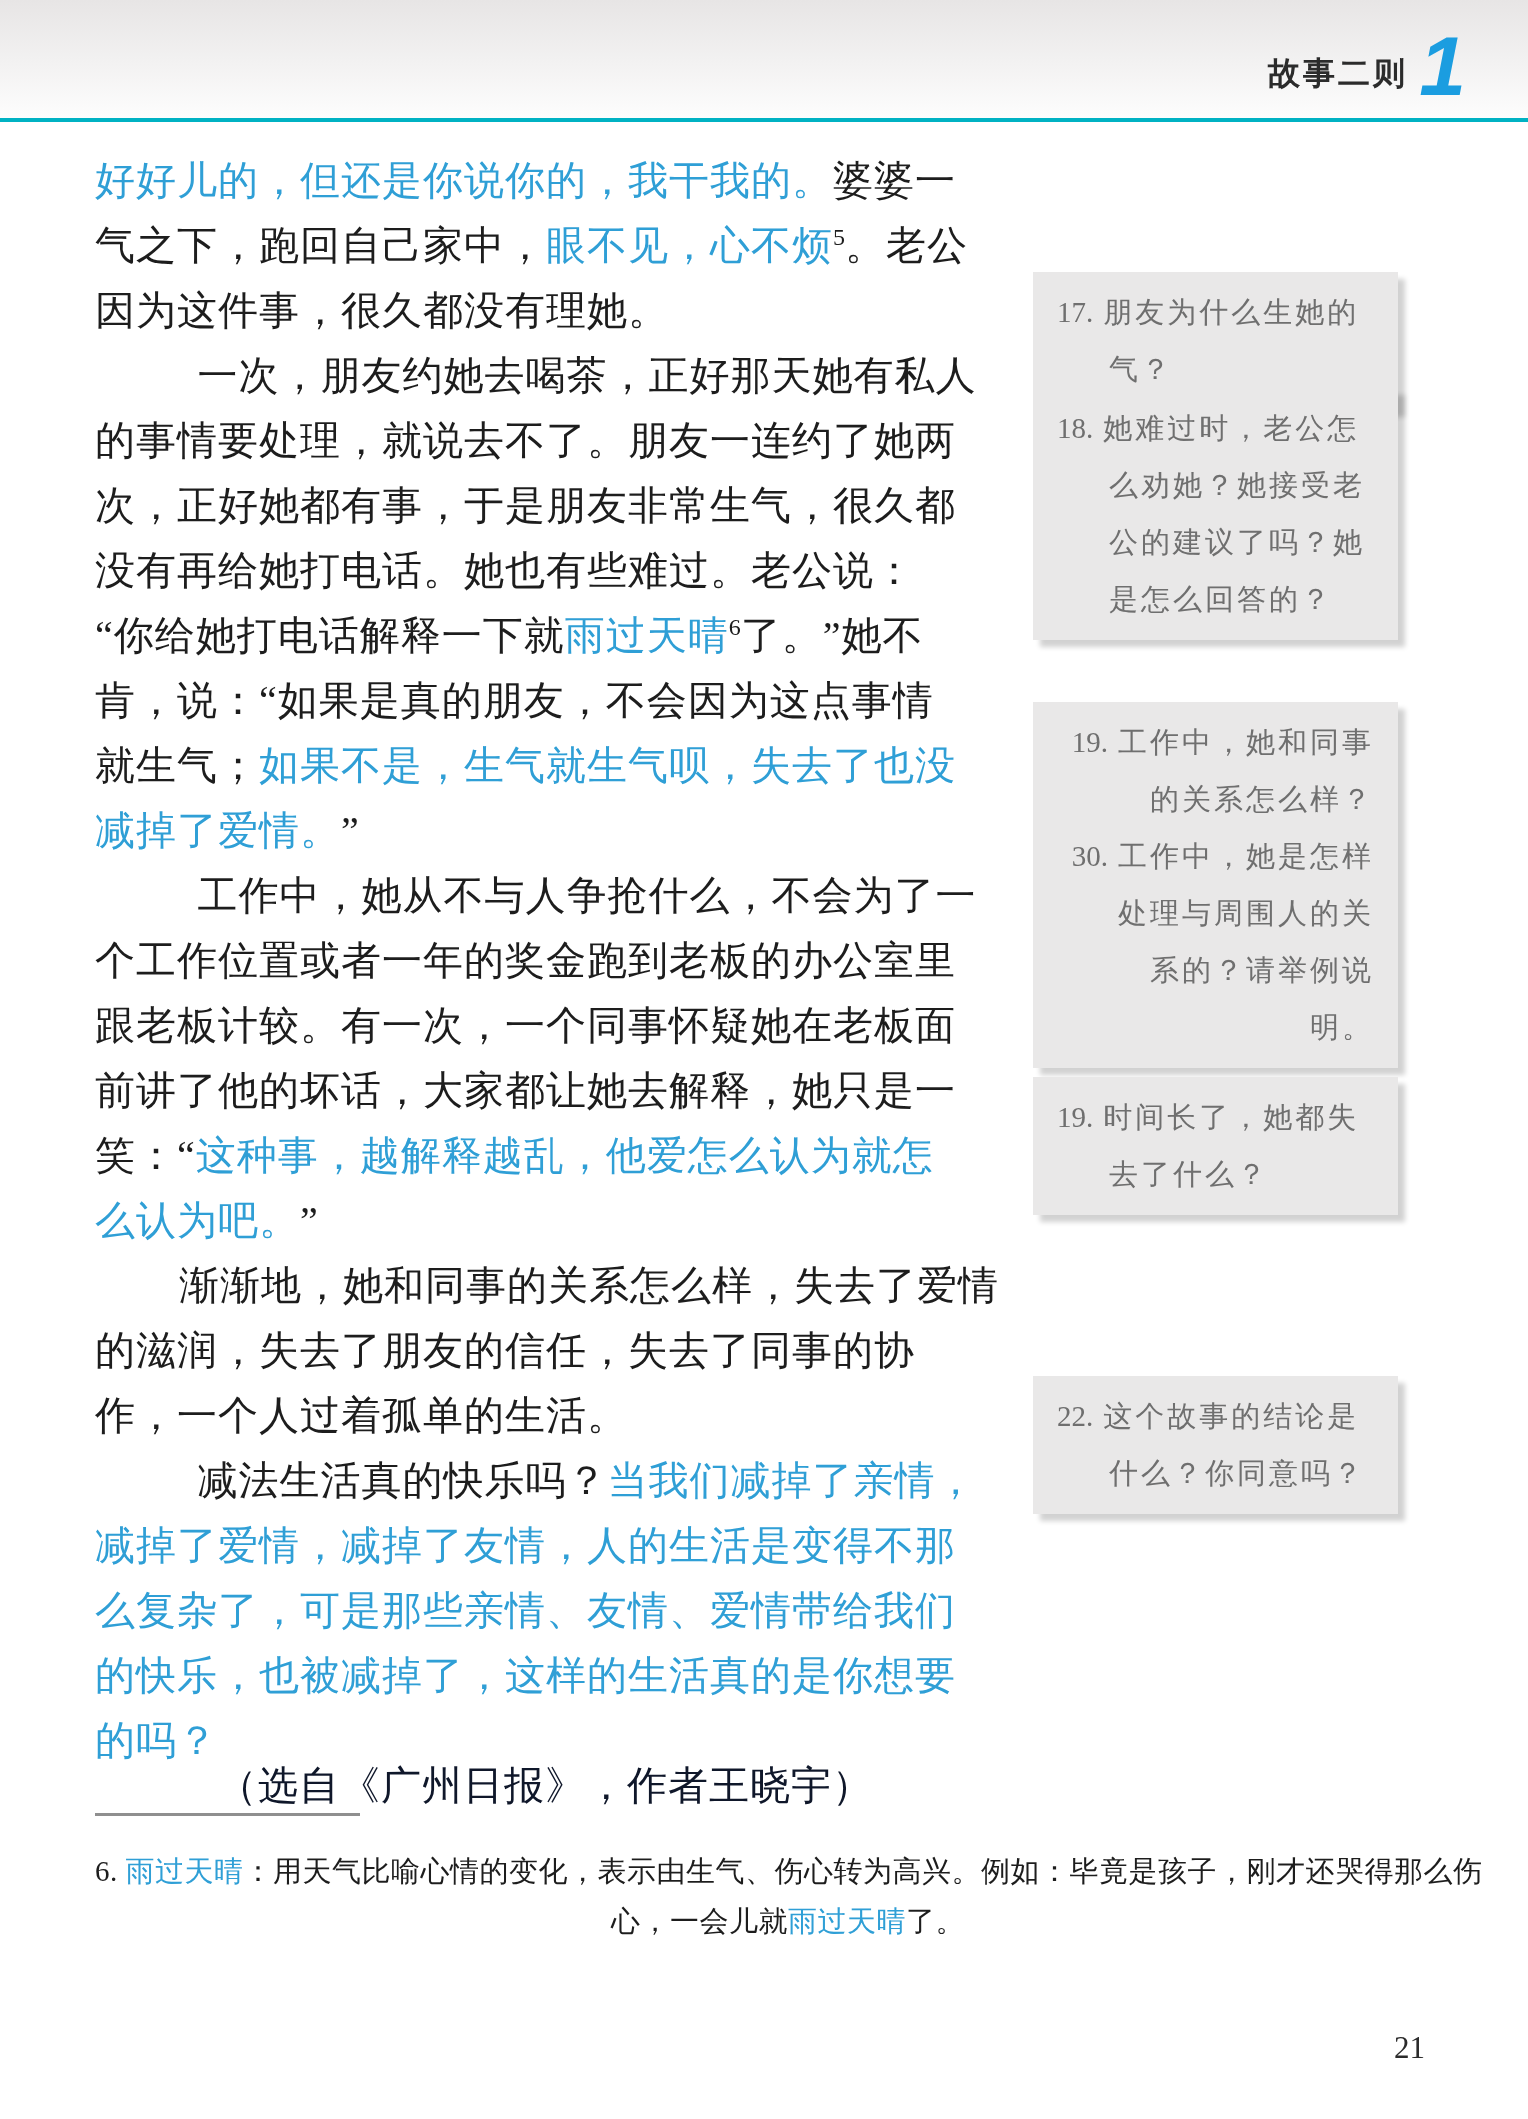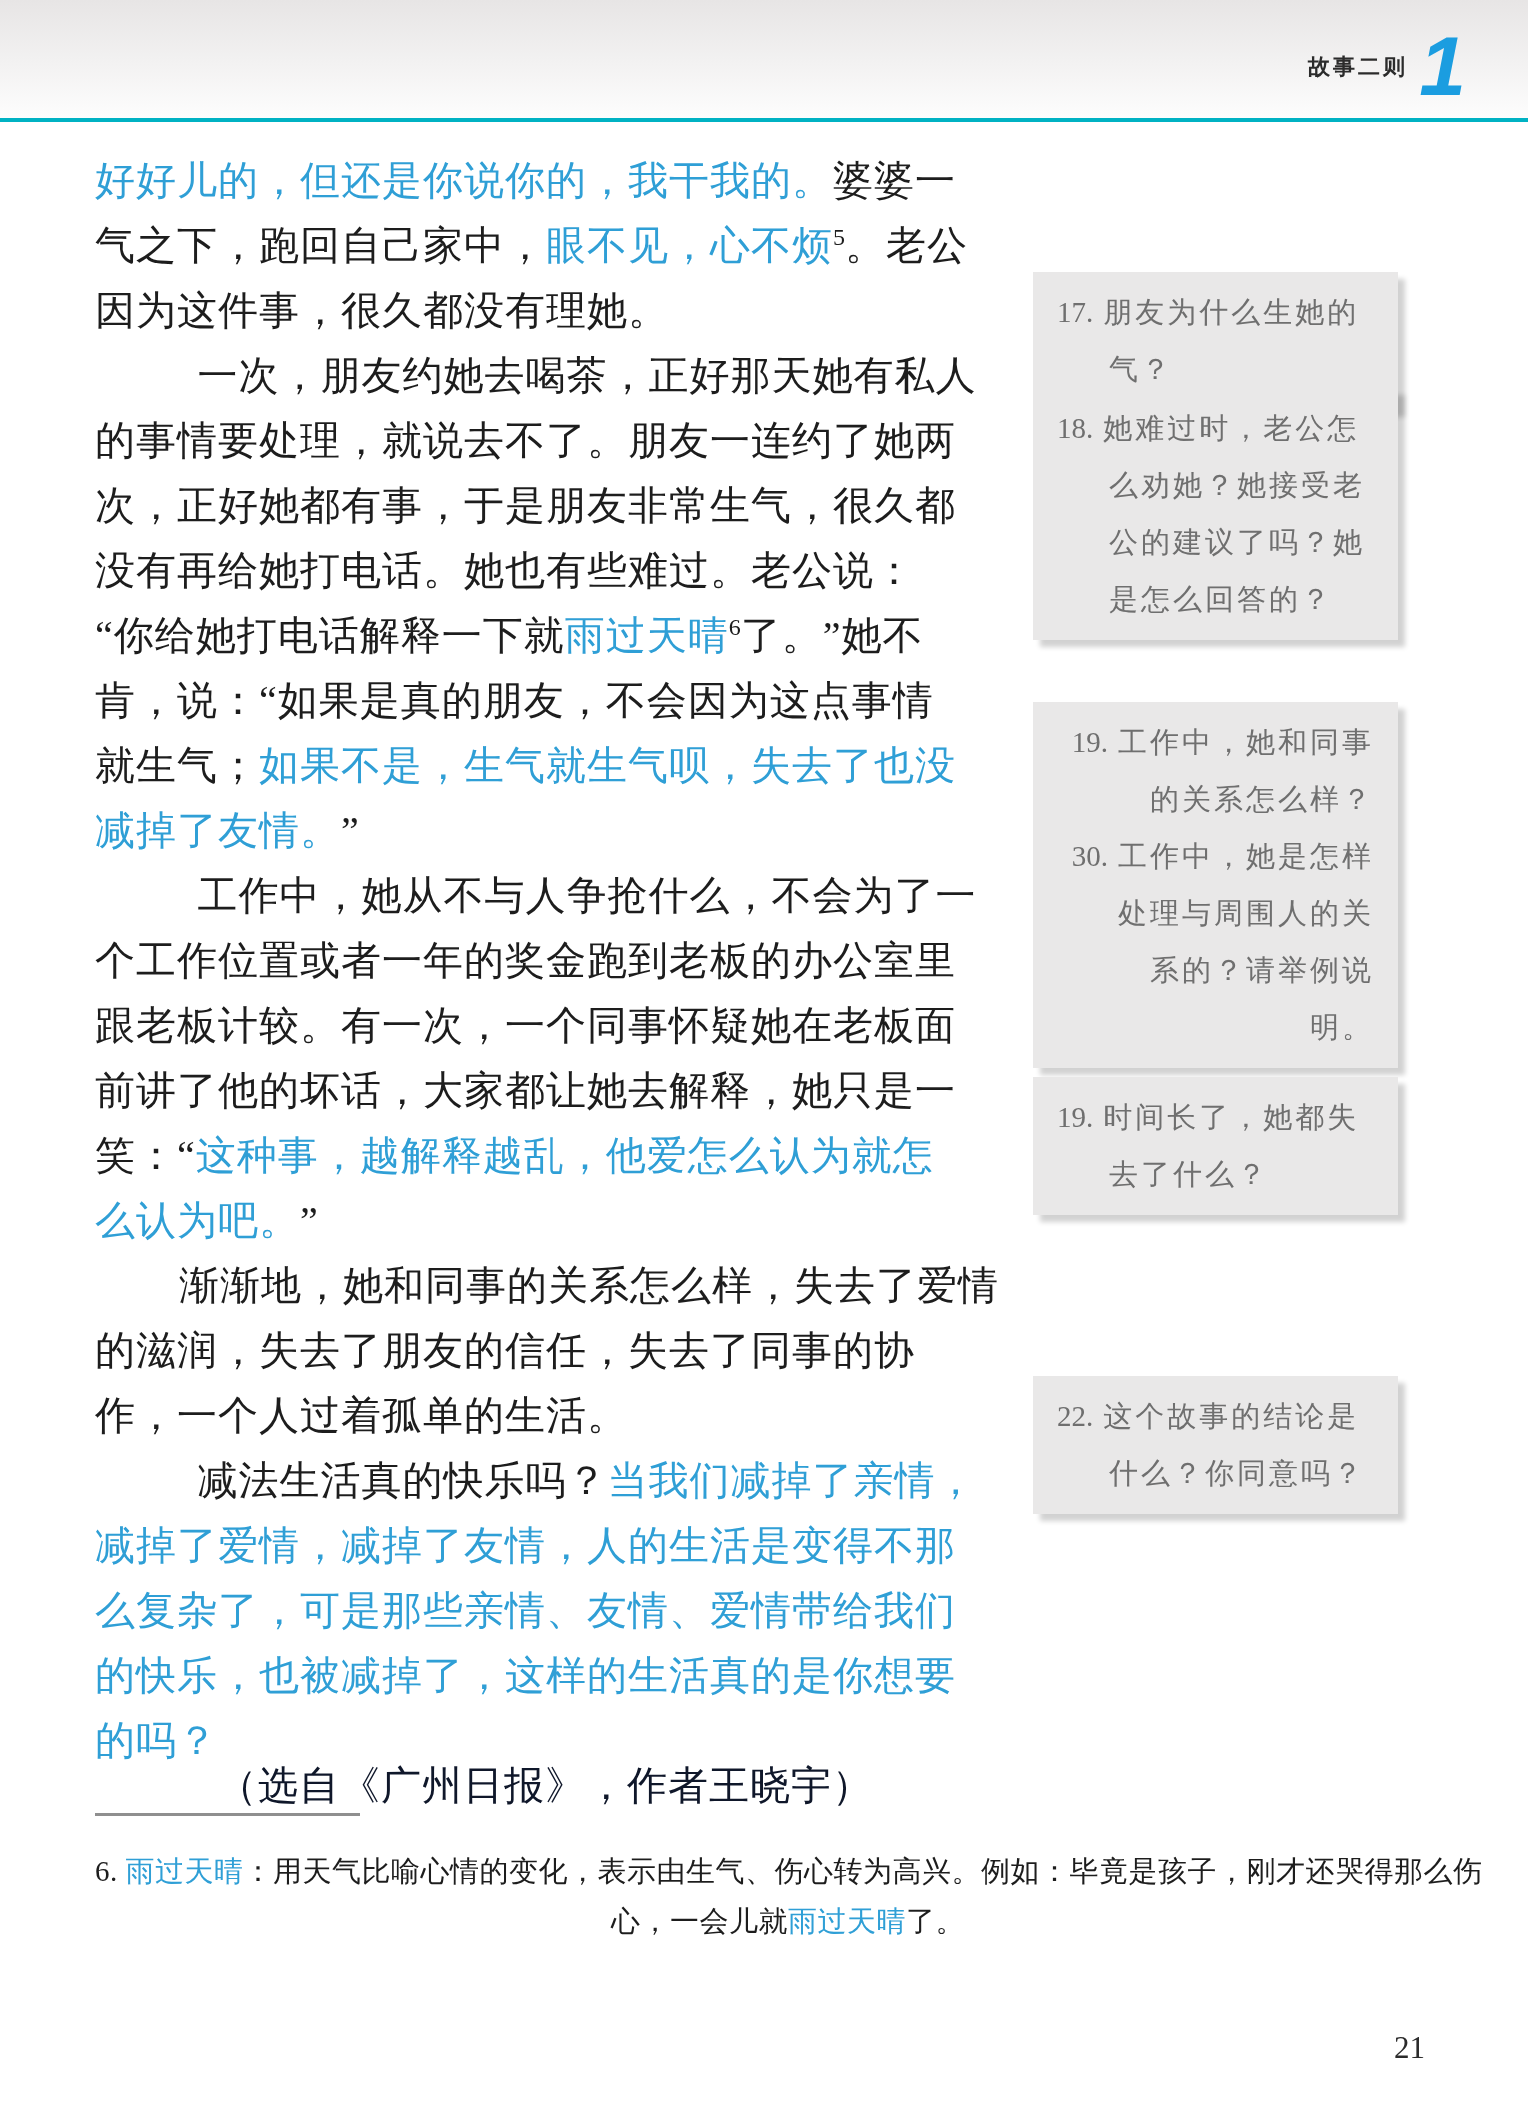--- a/index.html
+++ b/index.html
@@ -16,21 +16,21 @@
   }
   
   .header-band{
     position:absolute;top:0;left:0;width:100%;height:118px;
     background:linear-gradient(180deg,#e7e5e5 0%,#f3f2f2 55%,#fdfdfd 100%);
   }
   .header-rule{position:absolute;top:118px;left:0;width:100%;height:4px;background:var(--teal);}
   .chapter-title{
     position:absolute;top:52px;right:120px;
     font-family:"Liberation Sans","DejaVu Sans",sans-serif;
-    font-weight:bold;font-size:22px;letter-spacing:3px;color:#2b2b2b;
+    font-weight:bold;font-size:32px;letter-spacing:3px;color:#2b2b2b;
   }
   .chapter-number{
     position:absolute;top:22px;right:62px;
     font-family:"Liberation Sans","DejaVu Sans",sans-serif;
     font-weight:bold;font-style:italic;font-size:84px;line-height:88px;color:#1b9de0;
   }
   
   #main-text{position:absolute;left:95px;top:148px;width:900px;}
   .tline{min-height:65px;line-height:65px;font-size:40px;letter-spacing:1px;white-space:nowrap;}
   .tline.indent{padding-left:84px;text-align:center;}
@@ -81,21 +81,21 @@
       <div class="tline"><span class="seg blue">好好儿的，但还是你说你的，我干我的。</span><span class="seg">婆婆一</span></div>
       <div class="tline"><span class="seg">气之下，跑回自己家中，</span><span class="seg blue">眼不见，心不烦</span><sup class="seg">5</sup><span class="seg">。老公</span></div>
       <div class="tline"><span class="seg">因为这件事，很久都没有理她。</span></div>
       <div class="tline indent"><span class="seg">一次，朋友约她去喝茶，正好那天她有私人</span></div>
       <div class="tline"><span class="seg">的事情要处理，就说去不了。朋友一连约了她两</span></div>
       <div class="tline"><span class="seg">次，正好她都有事，于是朋友非常生气，很久都</span></div>
       <div class="tline"><span class="seg">没有再给她打电话。她也有些难过。老公说：</span></div>
       <div class="tline"><span class="seg">“你给她打电话解释一下就</span><span class="seg blue">雨过天晴</span><sup class="seg">6</sup><span class="seg">了。”她不</span></div>
       <div class="tline"><span class="seg">肯，说：“如果是真的朋友，不会因为这点事情</span></div>
       <div class="tline"><span class="seg">就生气；</span><span class="seg blue">如果不是，生气就生气呗，失去了也没</span></div>
-      <div class="tline"><span class="seg blue">减掉了友情。</span><span class="seg">”</span></div>
+      <div class="tline"><span class="seg blue">减掉了爱情。</span><span class="seg">”</span></div>
       <div class="tline indent"><span class="seg">工作中，她从不与人争抢什么，不会为了一</span></div>
       <div class="tline"><span class="seg">个工作位置或者一年的奖金跑到老板的办公室里</span></div>
       <div class="tline"><span class="seg">跟老板计较。有一次，一个同事怀疑她在老板面</span></div>
       <div class="tline"><span class="seg">前讲了他的坏话，大家都让她去解释，她只是一</span></div>
       <div class="tline"><span class="seg">笑：“</span><span class="seg blue">这种事，越解释越乱，他爱怎么认为就怎</span></div>
       <div class="tline"><span class="seg blue">么认为吧。</span><span class="seg">”</span></div>
       <div class="tline indent"><span class="seg">渐渐地，她和同事的关系怎么样，失去了爱情</span></div>
       <div class="tline"><span class="seg">的滋润，失去了朋友的信任，失去了同事的协</span></div>
       <div class="tline"><span class="seg">作，一个人过着孤单的生活。</span></div>
       <div class="tline indent"><span class="seg">减法生活真的快乐吗？</span><span class="seg blue">当我们减掉了亲情，</span></div>

